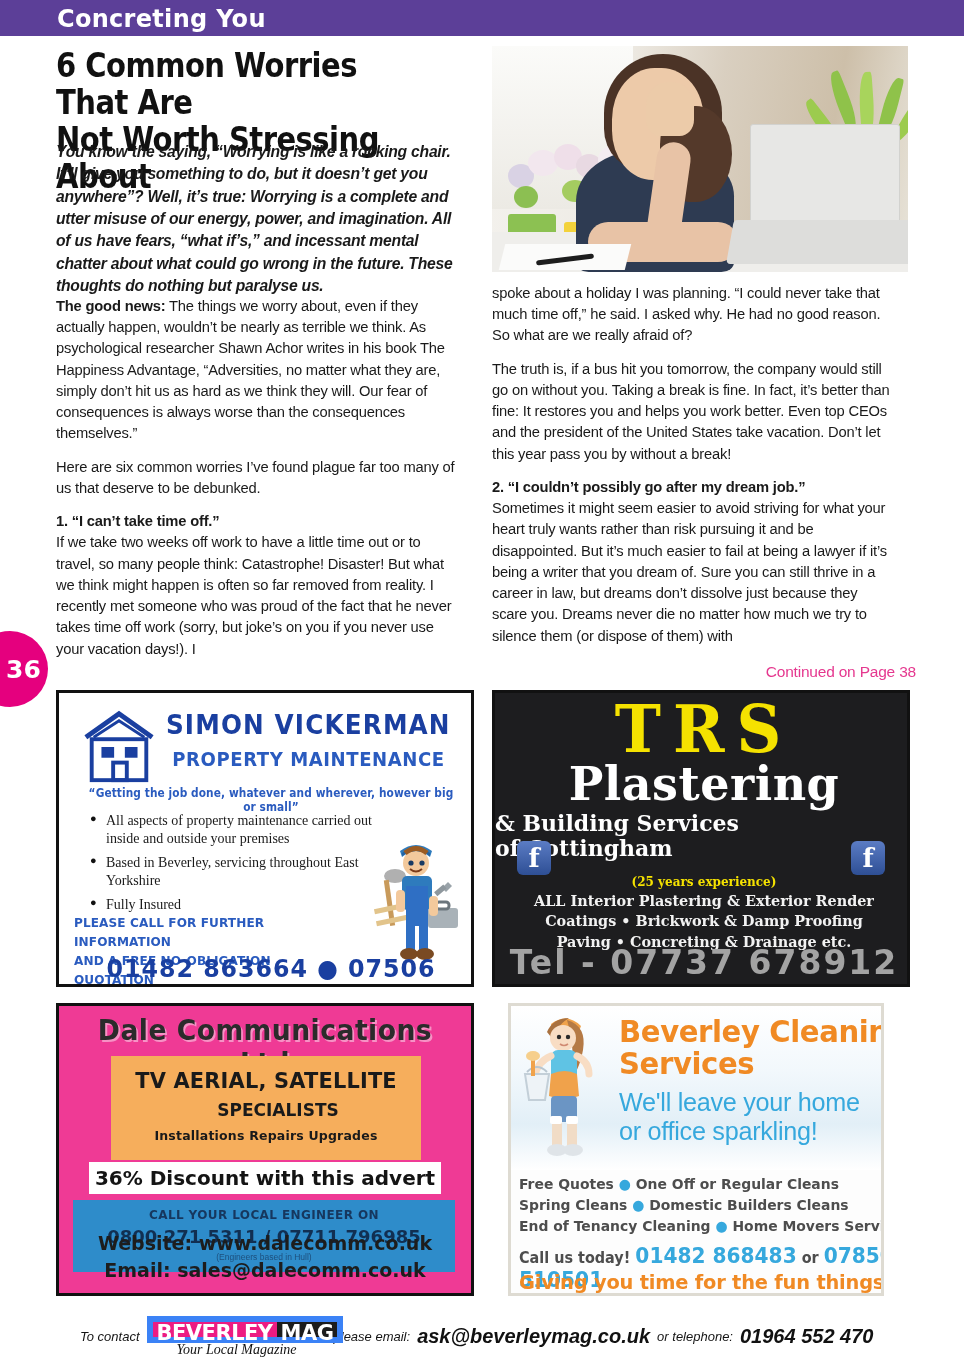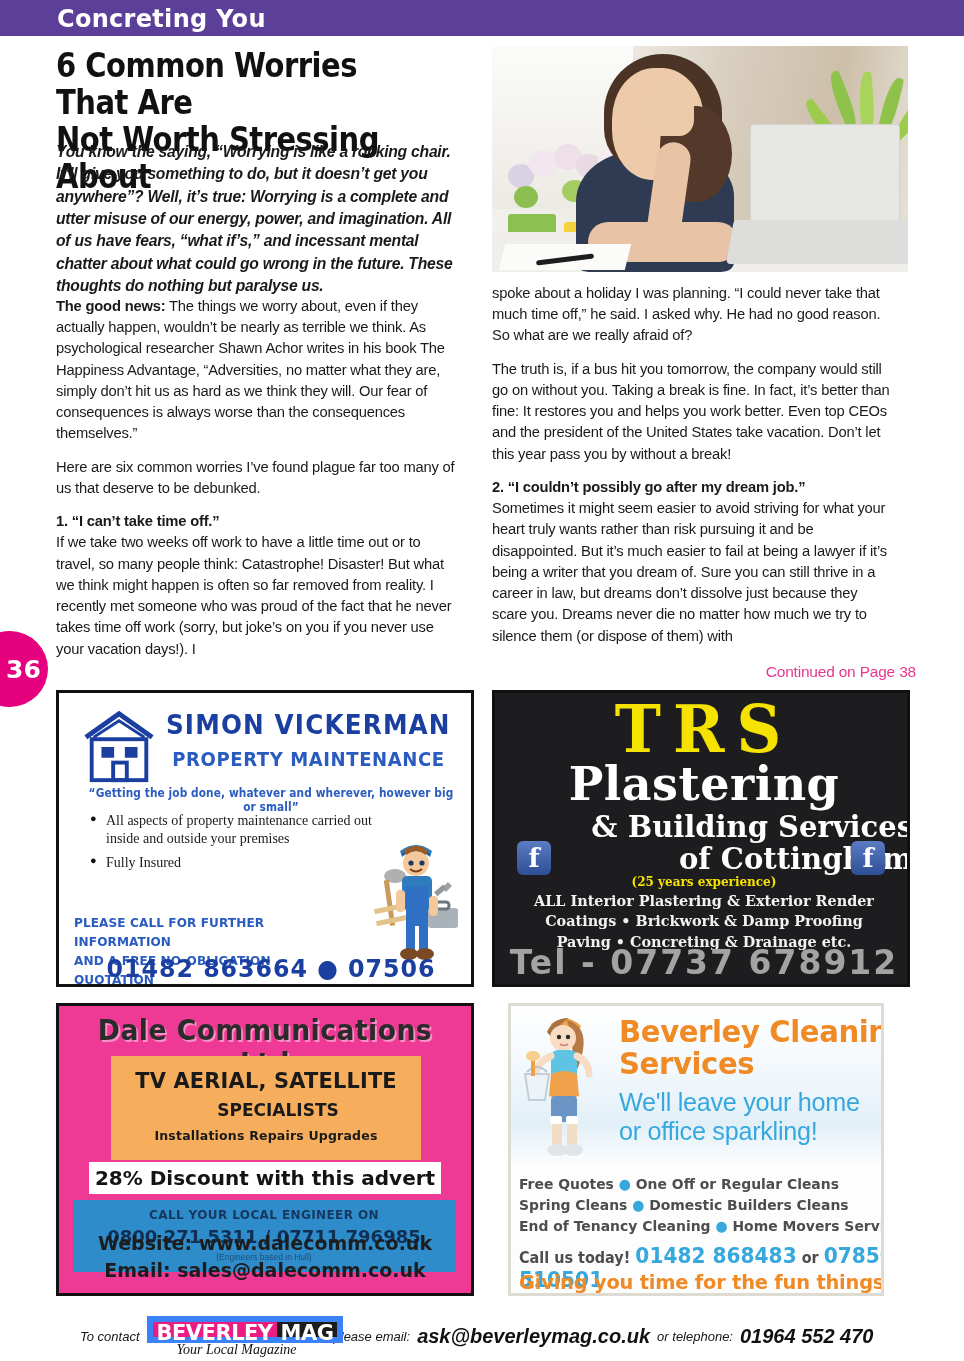--- a/index.html
+++ b/index.html
@@ -233,23 +233,23 @@
     letter-spacing:12px; line-height:1;
     transform: scaleY(1.05); transform-origin: center top;
   }
   .trs-plast {
     position:absolute; left:0; top:68px; width:418px; text-align:center;
     font-family:"DejaVu Serif", serif;
     font-weight:bold; font-size:46px; color:#ffffff; line-height:1;
     letter-spacing:0.5px;
   }
   .trs-building {
-    position:absolute; left:0; top:118px; width:418px; text-align:right;
+    position:absolute; left:0; top:118px; width:418px; text-align:left;
     font-family:"DejaVu Serif", serif;
-    font-weight:bold; font-size:29px; color:#ffffff; line-height:1.12;
+    font-weight:bold; font-size:22px; color:#ffffff; line-height:1.12;
   }
   .trs-years {
     position:absolute; left:0; top:182px; width:418px; text-align:center;
     font-family:"DejaVu Serif", serif;
     font-weight:bold; font-size:12px; color:#f5e200;
   }
   .trs-services {
     position:absolute; left:0; top:198px; width:418px; text-align:center;
     font-family:"DejaVu Serif", serif;
     font-weight:bold; font-size:15px; color:#f2f2f2; line-height:1.35;
@@ -498,20 +498,21 @@
           <rect x="22" y="40" width="13" height="11" fill="#1a3fa0"></rect>
           <rect x="46" y="40" width="13" height="11" fill="#1a3fa0"></rect>
           <rect x="34" y="56" width="14" height="18" fill="none" stroke="#1a3fa0" stroke-width="4"></rect>
         </svg>
       </div>
       <div class="sv-name">SIMON VICKERMAN</div>
       <div class="sv-sub">PROPERTY MAINTENANCE</div>
       <div class="sv-slogan">“Getting the job done, whatever and wherever, however big or small”</div>
       <ul class="sv-bullets">
         <li>All aspects of property maintenance carried out inside and outside your premises</li>
+        <li>Based in Beverley, servicing throughout East Yorkshire</li>
         <li>Fully Insured</li>
       </ul>
       <div class="sv-worker">
         <svg viewBox="0 0 110 130" width="110" height="130">
           <ellipse cx="45" cy="40" rx="11" ry="7" fill="#b0b0b0"></ellipse>
           <rect x="36" y="44" width="5" height="46" fill="#c89a5b" transform="rotate(-8 38 60)"></rect>
           <rect x="24" y="70" width="34" height="5" fill="#e2c48b" transform="rotate(-12 40 72)"></rect>
           <rect x="26" y="82" width="34" height="5" fill="#e2c48b" transform="rotate(-12 42 84)"></rect>
           <circle cx="66" cy="27" r="13" fill="#f3c99c"></circle>
           <path d="M52 21 q14 -12 28 0 l2 -6 q-16 -12 -32 0 z" fill="#2e7bbd"></path>
@@ -560,21 +561,21 @@
     <div class="trs-tel">Tel - 07737 678912</div>
   </div>
 
   <div class="ad ad-dale">
     <div class="dale-title">Dale Communications Ltd</div>
     <div class="dale-orange">
       <div class="dale-aerial">TV AERIAL, SATELLITE</div>
       <div class="dale-spec">SPECIALISTS</div>
       <div class="dale-serv">Installations     Repairs     Upgrades</div>
     </div>
-    <div class="dale-discount">28% Discount with this advert</div>
+    <div class="dale-discount">36% Discount with this advert</div>
     <div class="dale-blue">
       <div class="l1">CALL YOUR LOCAL ENGINEER ON</div>
       <div class="l2">0800 271 5311  /  07711 796985</div>
       <div class="l3">(Engineers based in Hull)</div>
     </div>
     <div class="dale-web">
       <div>Website: www.dalecomm.co.uk</div>
       <div>Email: sales@dalecomm.co.uk</div>
     </div>
   </div>

